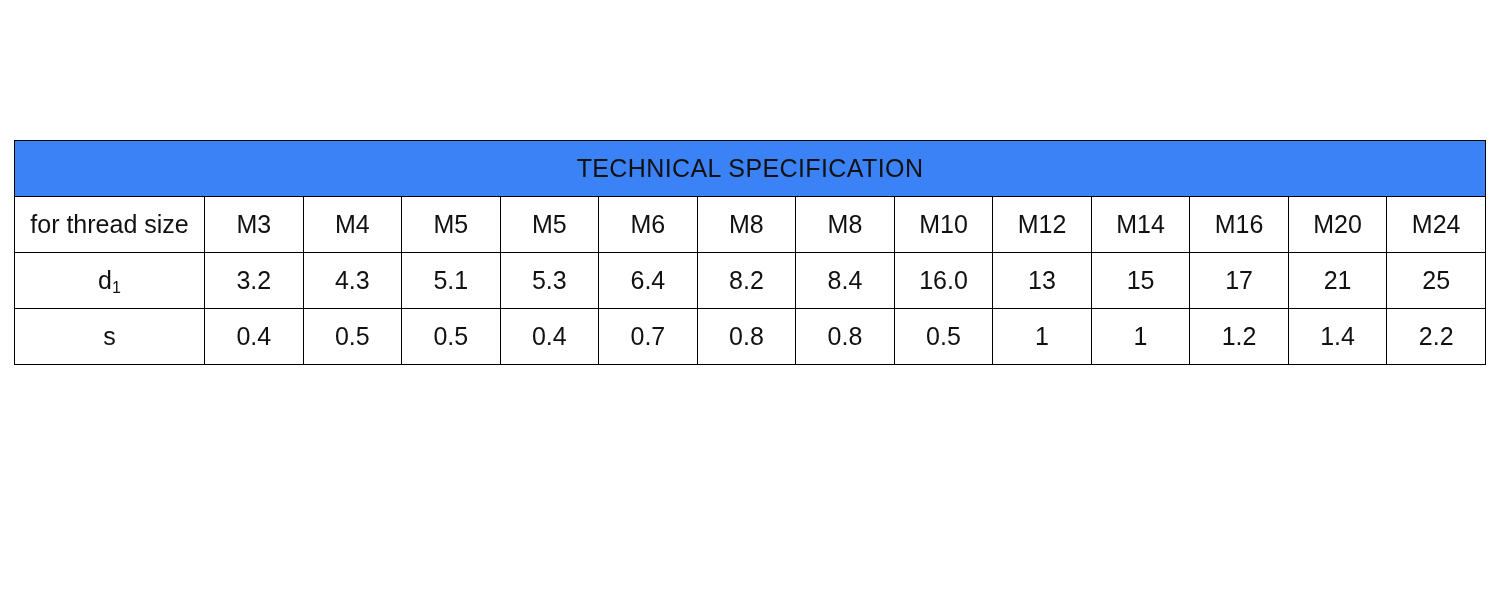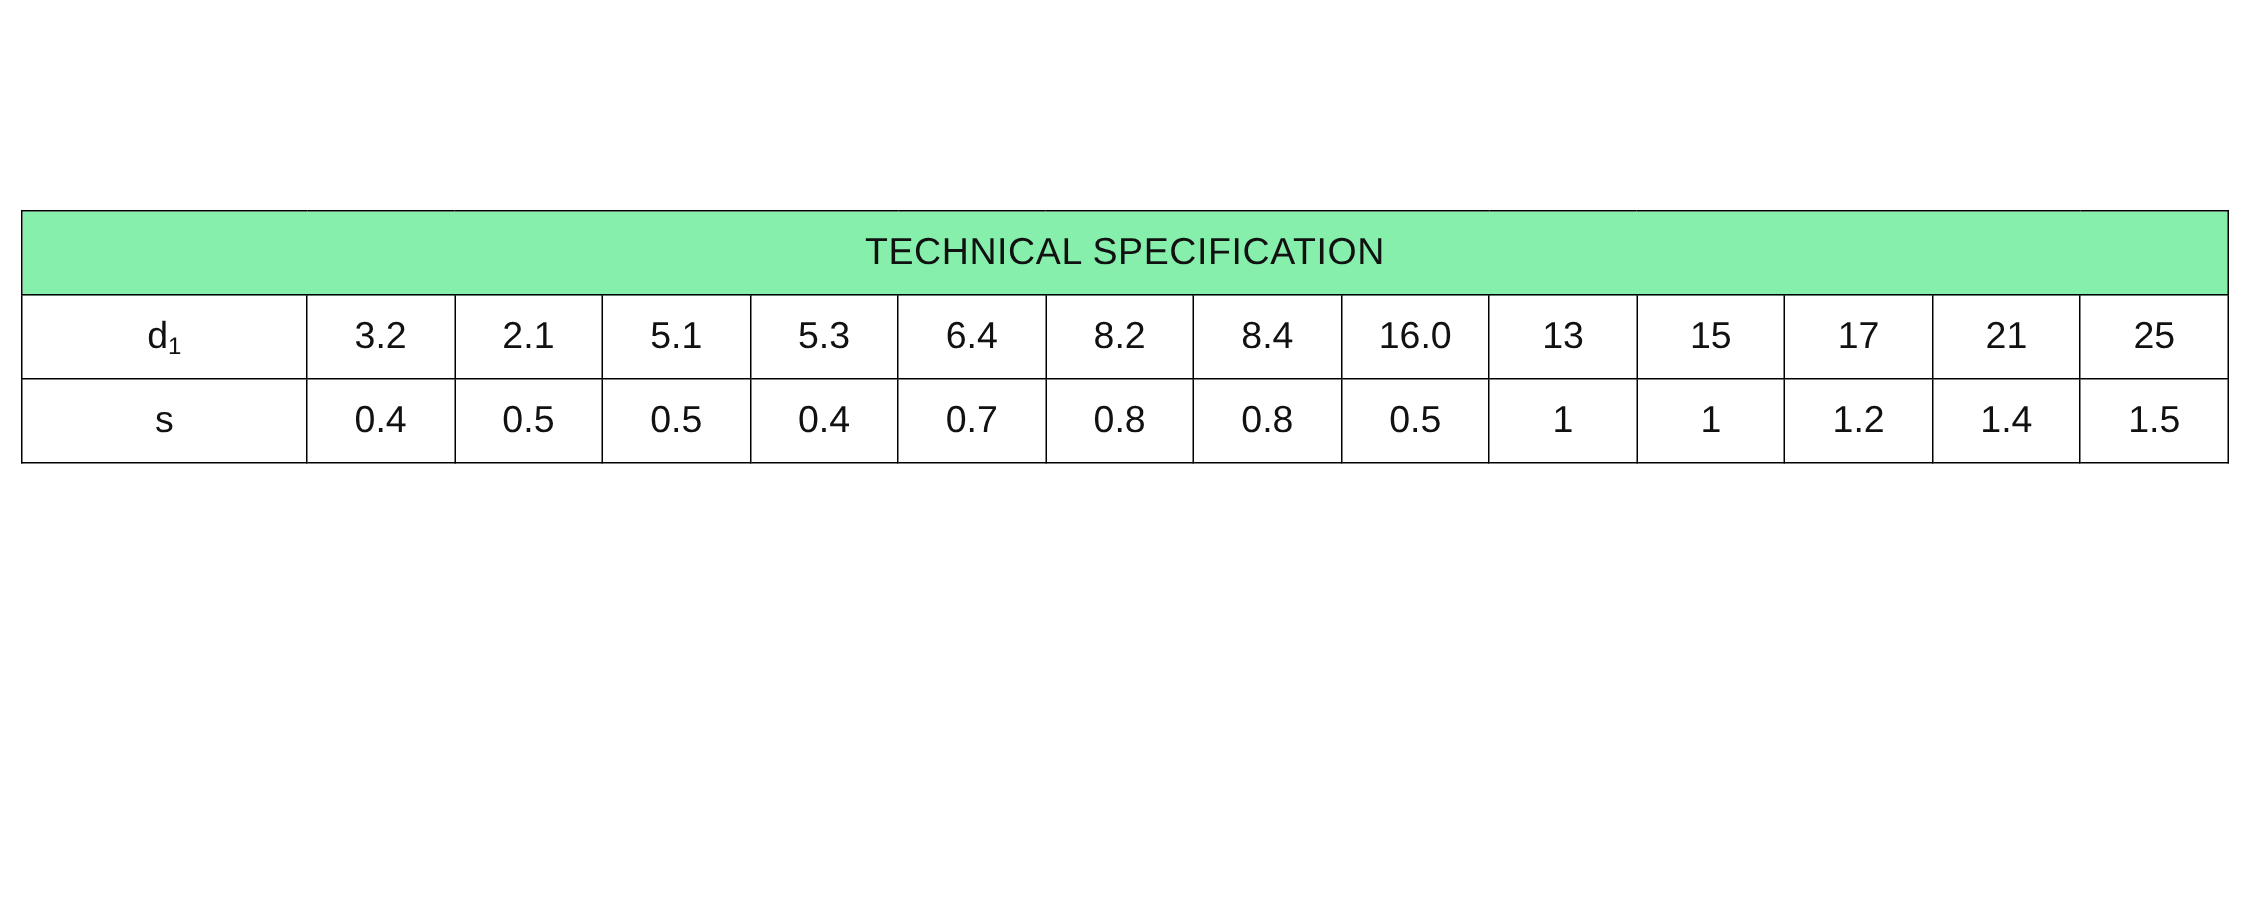--- a/index.html
+++ b/index.html
@@ -31,21 +31,21 @@
     text-align: center;
     vertical-align: middle;
     font-weight: normal;
     font-size: 25px;
     color: #111111;
     padding: 0;
     height: 55px;
     white-space: nowrap;
   }
   .title-cell {
-    background: #86efac;
+    background: #3b82f6;
     color: #ffffff;
     font-size: 27px;
     font-weight: bold;
     letter-spacing: 0.4px;
     height: 95px;
     border: 1.6px solid #9c0f2e;
   }
   .rowlabel {
     font-size: 25px;
   }
@@ -75,25 +75,41 @@
         <col>
         <col>
         <col>
         <col>
         <col>
     </colgroup>
     <tbody>
       <tr>
         <td class="title-cell" colspan="14">TECHNICAL SPECIFICATION</td>
       </tr>
+      <tr>
+        <td class="rowlabel">for thread size</td>
+        <td>M3</td>
+        <td>M4</td>
+        <td>M5</td>
+        <td>M5</td>
+        <td>M6</td>
+        <td>M8</td>
+        <td>M8</td>
+        <td>M10</td>
+        <td>M12</td>
+        <td>M14</td>
+        <td>M16</td>
+        <td>M20</td>
+        <td>M24</td>
+      </tr>
 
       <tr>
         <td class="rowlabel"><span>d</span><sub>1</sub></td>
         <td>3.2</td>
-        <td>2.1</td>
+        <td>4.3</td>
         <td>5.1</td>
         <td>5.3</td>
         <td>6.4</td>
         <td>8.2</td>
         <td>8.4</td>
         <td>16.0</td>
         <td>13</td>
         <td>15</td>
         <td>17</td>
         <td>21</td>
@@ -108,17 +124,17 @@
         <td>0.5</td>
         <td>0.4</td>
         <td>0.7</td>
         <td>0.8</td>
         <td>0.8</td>
         <td>0.5</td>
         <td>1</td>
         <td>1</td>
         <td>1.2</td>
         <td>1.4</td>
-        <td>1.5</td>
+        <td>2.2</td>
       </tr>
     </tbody>
   </table>
 </div>
 
 </body></html>

